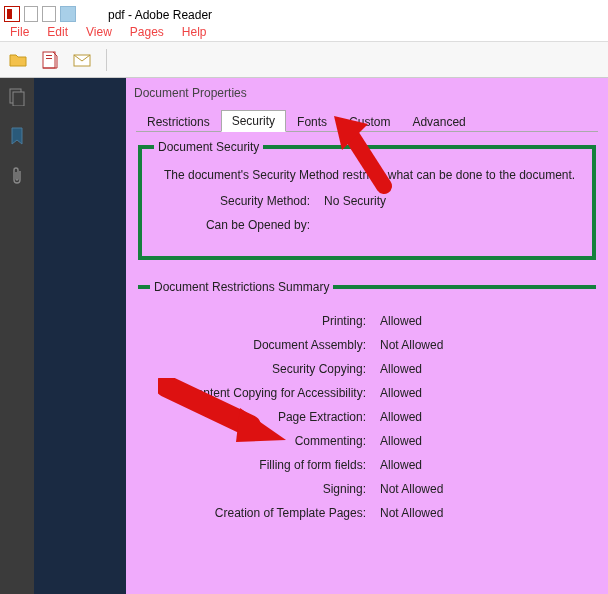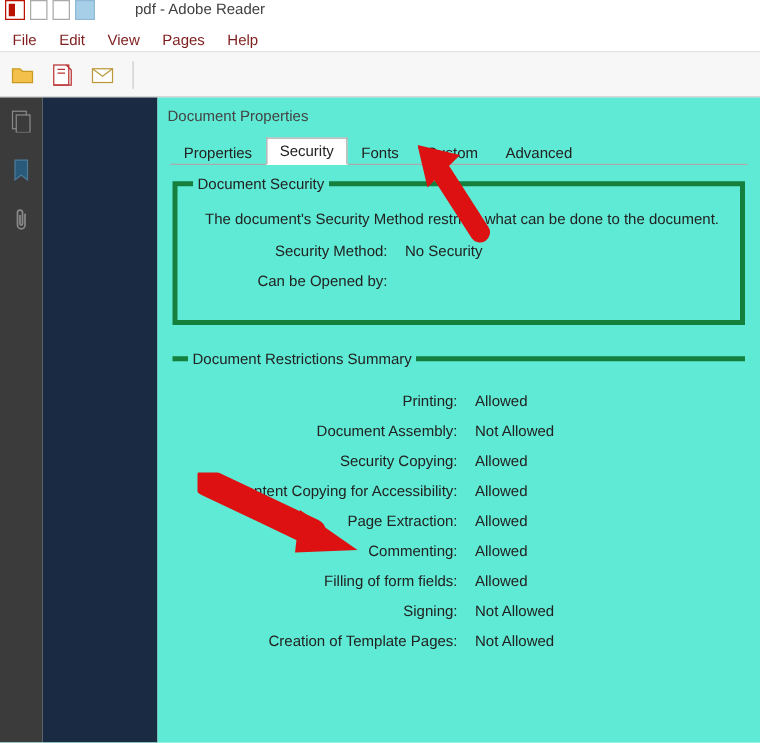--- a/index.html
+++ b/index.html
@@ -9,39 +9,39 @@
     background: #fff;
     width: 608px;
     height: 594px;
     overflow: hidden;
     color: #888;
   }
   
   .titlebar {
     height: 22px;
     display: flex;
-    align-items: flex-start;
+    align-items: flex-end;
     padding: 0 4px;
     gap: 4px;
-    color: #404040;
+    color: #000000;
     background: #fff;
   }
   .titlebar .app-icon { width:16px; height:16px; border:1px solid #b10; background:#fff; position:relative;}
   .titlebar .app-icon::after{content:"";position:absolute;left:2px;top:2px;width:5px;height:10px;background:#b10;}
   .titlebar .doc-icon { width:14px; height:16px; background:#fff; border:1px solid #aaa;}
   .titlebar .thumb-icon { width:16px; height:16px; background:#a8cfe8; border:1px solid #8fb9d6;}
   .titlebar .title-text { margin-left: 28px; }
   
   .menubar {
     height: 20px;
     display:flex;
     align-items:center;
     padding: 0 2px;
     gap: 2px;
-    color: #7f1d1d;
+    color: #ef4444;
     border-bottom:1px solid #ddd;
   }
   .menubar .menu-item { padding: 2px 8px; cursor:default;}
   
   .toolbar {
     height: 36px;
     display:flex;
     align-items:center;
     padding: 0 6px;
     gap: 8px;
@@ -64,21 +64,21 @@
     padding-top:10px;
     gap:18px;
   }
   .sidepanel .side-icon { color:#777; }
   .docbg {
     width:92px;
     background:#1a2a42;
   }
   .dialog-area {
     flex:1;
-    background:#5eead4;
+    background:#f0abfc;
     position:relative;
   }
   .dialog-title {
     padding: 8px 8px 8px 8px;
     font-size:12px;
     color:#444;
   }
   .tabs {
     display:flex;
     align-items:flex-end;
@@ -187,21 +187,21 @@
           <path d="M10 5v9a3 3 0 01-6 0V4a2 2 0 014 0v9a1 1 0 01-2 0V6" fill="none" stroke="#888" stroke-width="1.4"></path>
         </svg>
     </div>
   </div>
   <div class="docbg"></div>
 
   <div class="dialog-area">
     <div class="dialog-title">Document Properties</div>
 
     <div class="tabs">
-      <div class="tab">Properties</div>
+      <div class="tab">Restrictions</div>
       <div class="tab active">Security</div>
       <div class="tab">Fonts</div>
       <div class="tab">Custom</div>
       <div class="tab">Advanced</div>
     </div>
 
     <div class="tabcontent">
 
       <fieldset class="group">
         <legend>Document Security</legend>

